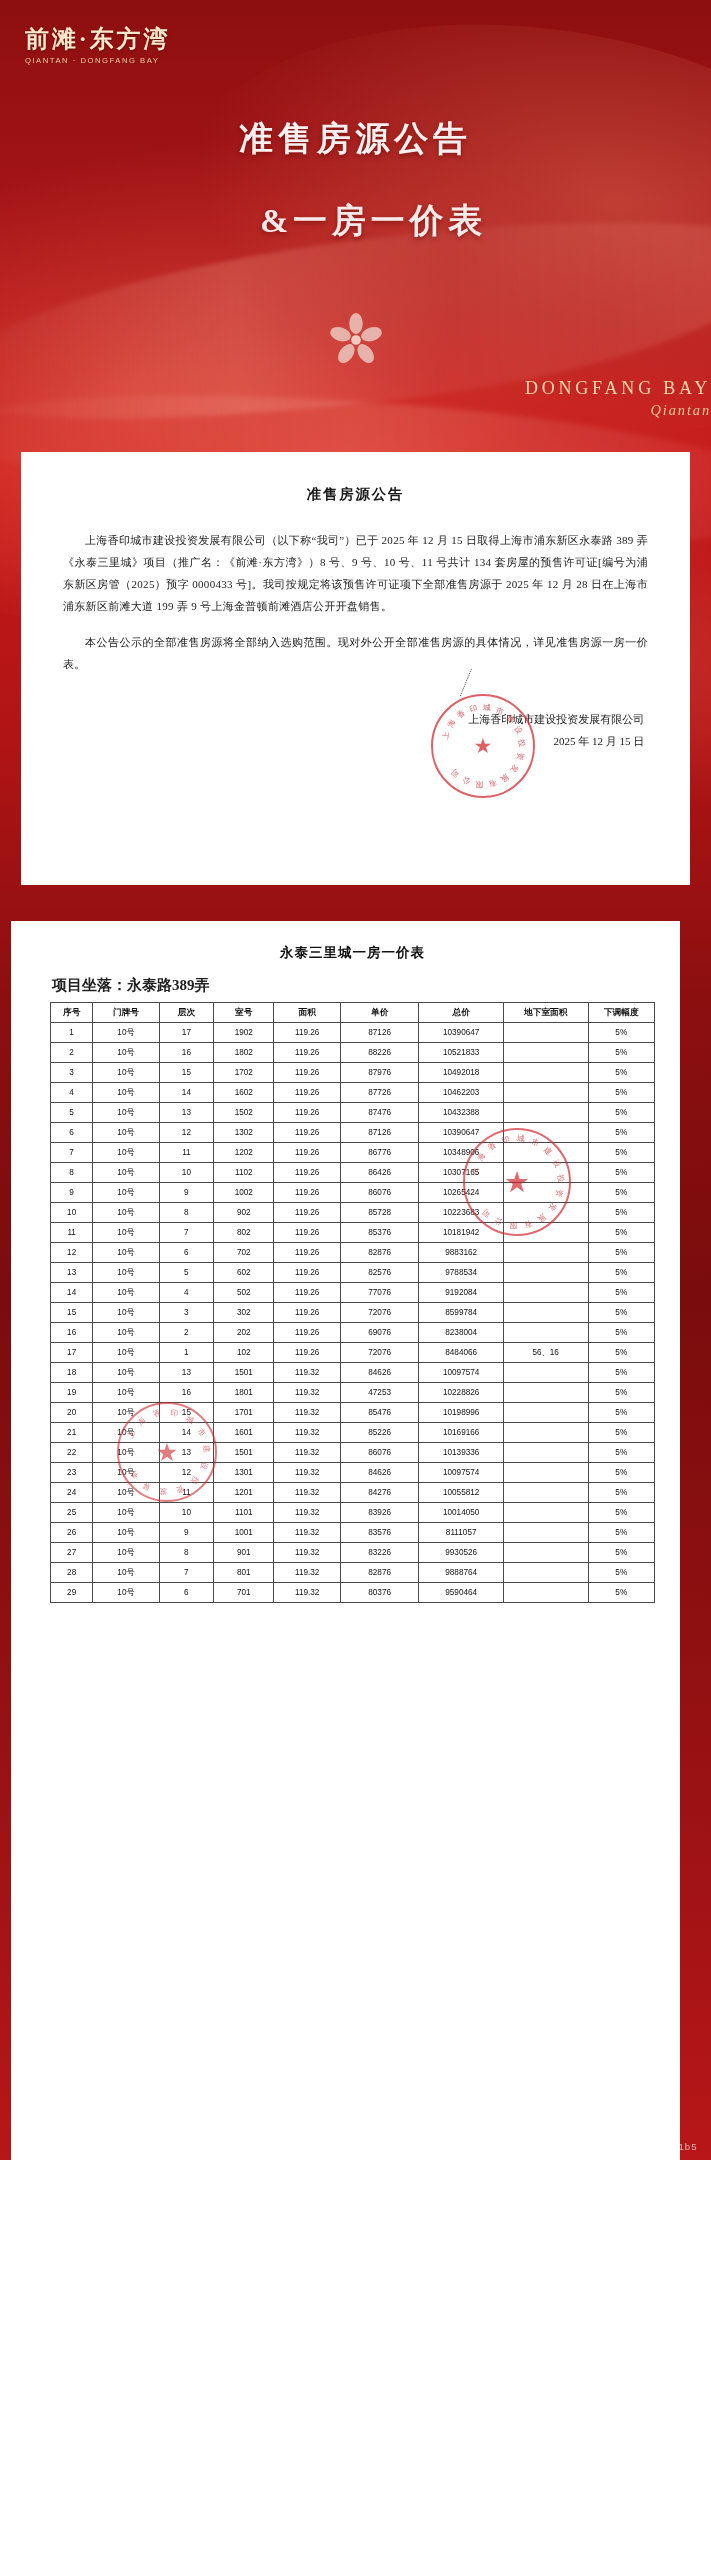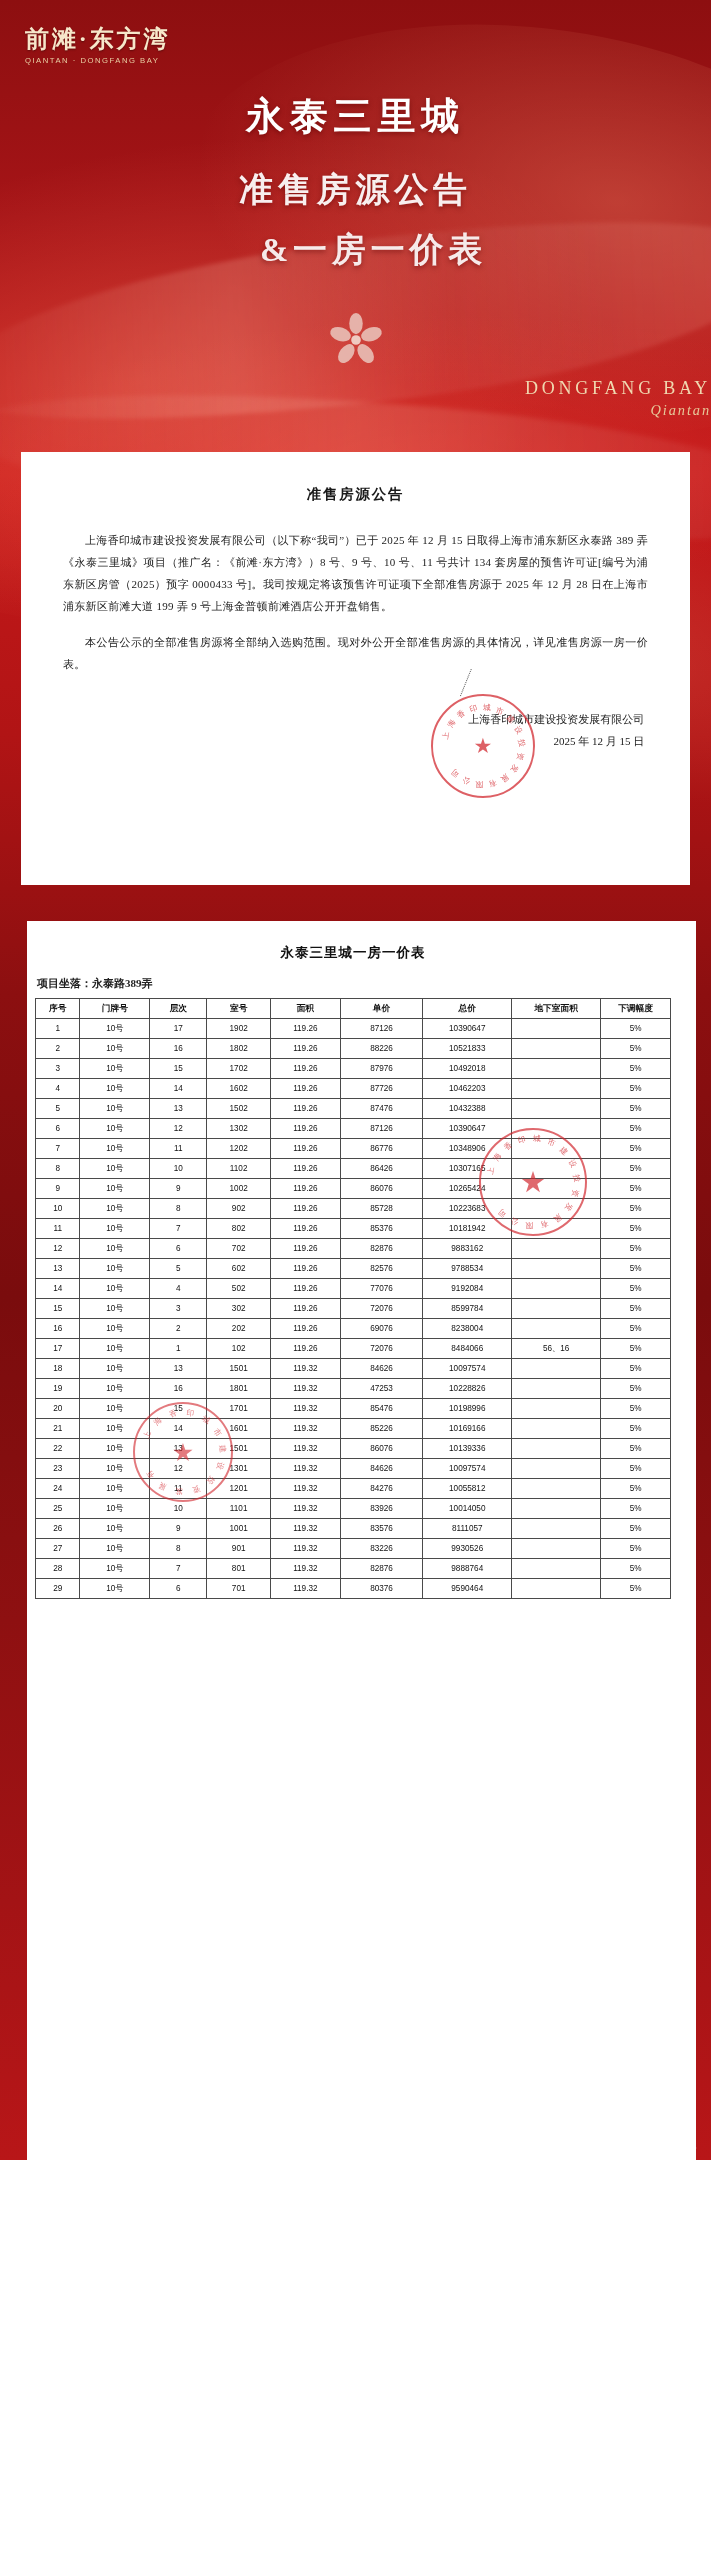--- a/index.html
+++ b/index.html
@@ -101,21 +101,21 @@
   }
   .hero h2 {
     margin: 25px 0 0 0;
     font-size: 34px;
     letter-spacing: 4.8px;
     font-weight: 700;
     color: rgba(255,255,255,0.93);
     text-shadow: 0 1.9px 5.8px rgba(90,0,0,0.5);
   }
   .hero h3 {
-    margin: 14px 0 0 0;
+    margin: 36px 0 0 0;
     font-size: 34px;
     letter-spacing: 4.8px;
     font-weight: 700;
     color: rgba(255,255,255,0.90);
     text-shadow: 0 1.9px 5.8px rgba(90,0,0,0.5);
     padding-left: 36px;
   }
 
   
   .logo-block {
@@ -212,37 +212,37 @@
     position: absolute;
     right: 146px; top: -33px;
     width: 38px; height: 29px;
     border-left: 1px dotted #555;
     transform: rotate(22deg);
   }
 
   
   .table-card {
     position: absolute;
-    left: 27px; top: 921px;
+    left: 11px; top: 921px;
     width: 669px;
     background: #ffffff;
     z-index: 7;
-    padding: 23px 25px 25px 8px;
+    padding: 23px 25px 25px 39px;
     min-height: 1576px;
   }
   .table-title {
     text-align: center;
     font-size: 13.5px;
     font-weight: 700;
     color: #111;
     letter-spacing: 1px;
     margin-bottom: 13.5px;
   }
   .table-sub {
-    font-size: 11px;
+    font-size: 15px;
     color: #222;
     margin: 0 0 7.7px 1.9px;
     font-weight: 700;
   }
   table.price {
     border-collapse: collapse;
     width: 100%;
     font-family: "Liberation Sans", sans-serif;
   }
   table.price th, table.price td {
@@ -328,21 +328,20 @@
   <div class="swirl sw4"></div>
   <div class="ribbon"></div>
   <div class="ribbon2"></div>
 
   <div class="brand">
     <div class="brand-cn">前滩·东方湾</div>
     <div class="brand-en">QIANTAN · DONGFANG BAY</div>
   </div>
 
   <div class="hero">
-    <h1>永泰三里城</h1>
     <h2>准售房源公告</h2>
     <h3>&amp;一房一价表</h3>
   </div>
 
   <div class="logo-block">
     <div class="flower">
       <svg width="56" height="56" viewBox="0 0 58 58">
         <g fill="#e8b9b0" opacity="0.95">
           <ellipse cx="29" cy="12" rx="7" ry="11"></ellipse>
           <ellipse cx="45" cy="23" rx="7" ry="11" transform="rotate(72 45 23)"></ellipse>

